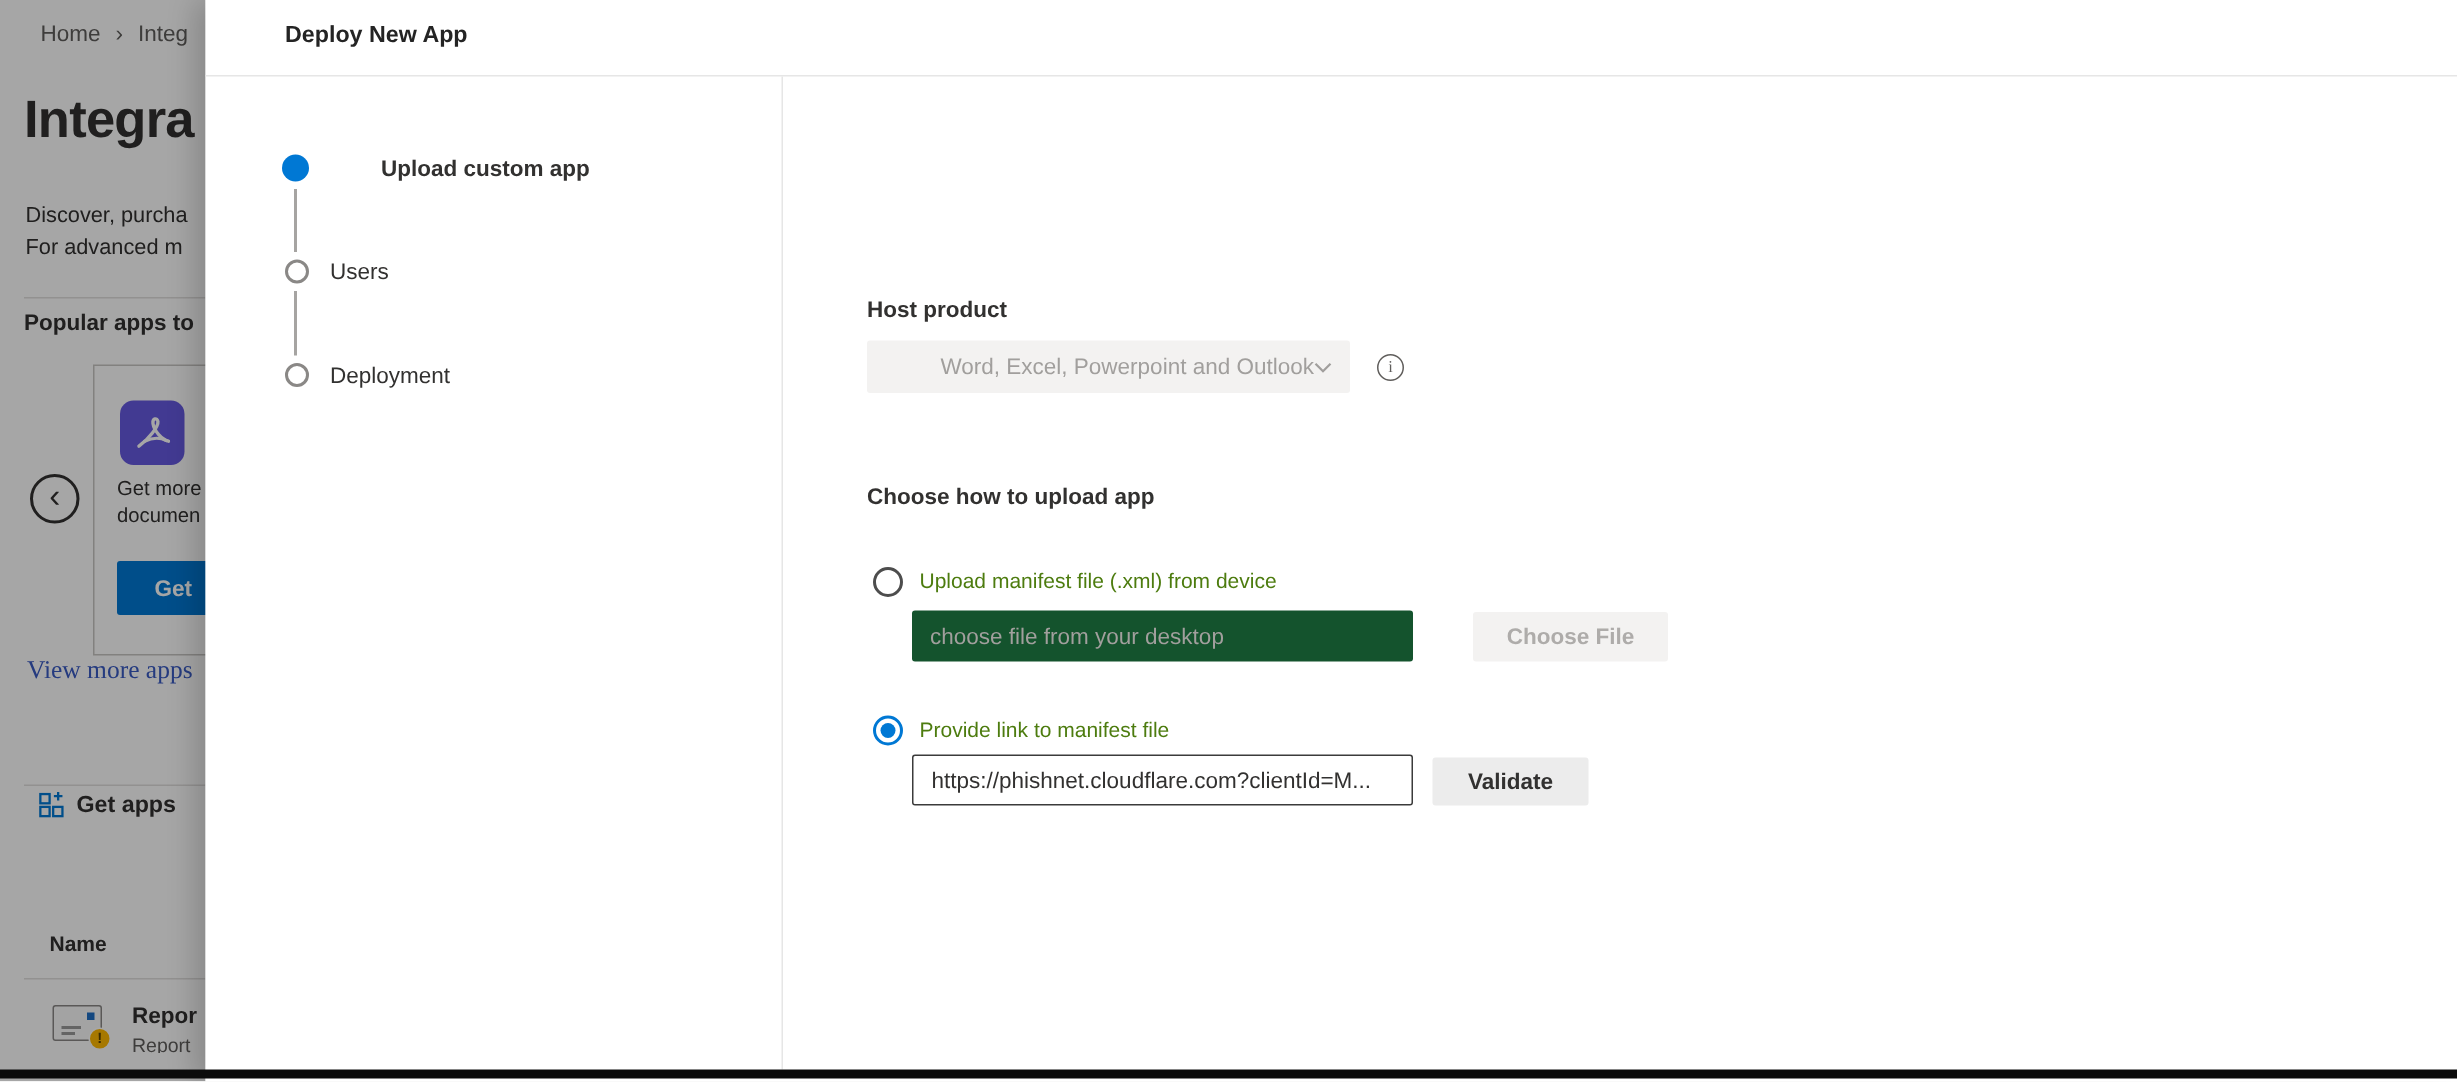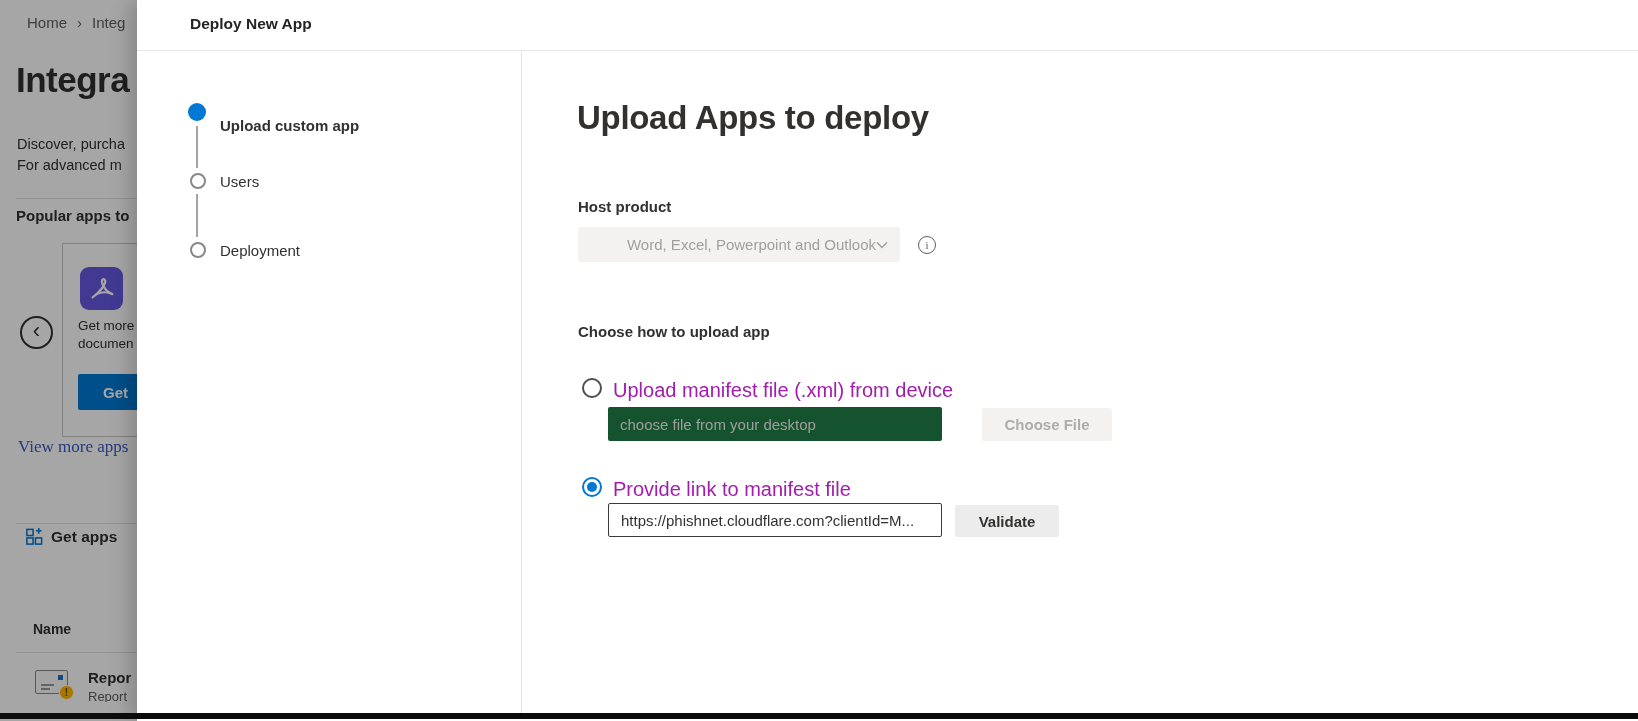--- a/index.html
+++ b/index.html
@@ -56,21 +56,21 @@
   
   .c-heading { position:absolute; left:440px; top:99px; font-size:33px; font-weight:700; letter-spacing:-0.3px; color:#323130; }
   .c-label { position:absolute; left:441px; font-size:15px; font-weight:700; color:#323130; }
   .dropdown { position:absolute; left:441px; top:227px; width:322px; height:35px; background:#f3f2f1; border:none; border-radius:2px; display:flex; align-items:center; padding:0 12px;text-align:right; }
   .dropdown .val { flex:1; font-size:15px; color:#a19f9d; overflow:hidden; white-space:nowrap; }
   .info-icon { position:absolute; left:781px; top:236px; width:18px; height:18px; border:1.5px solid #605e5c; border-radius:50%; font-size:11px; color:#605e5c; display:flex; align-items:center; justify-content:center; font-family:"Liberation Serif", serif; }
   .radio { position:absolute; left:445px; width:20px; height:20px; border-radius:50%; background:#fff; }
   .radio.off { border:2px solid #4d4d4d; }
   .radio.on { border:2px solid #0078d4; }
   .radio.on::after { content:""; position:absolute; left:3px; top:3px; width:10px; height:10px; border-radius:50%; background:#0078d4; }
-  .radio-label { position:absolute; left:476px; font-size:20px; color:#a21caf; }
+  .radio-label { position:absolute; left:476px; font-size:14px; color:#4d7c0f; }
   .txt-input { position:absolute; left:471px; width:334px; height:34px; font-family:"Liberation Sans", sans-serif; font-size:15px; padding:0 12px; border-radius:2px; }
   .txt-input.disabled { background:#14532d; border:none; color:#a19f9d; }
   .txt-input.disabled::placeholder { color:#a19f9d; opacity:1; }
   .txt-input.url { background:#fff; border:1.5px solid #3b3b3b; color:#323130; }
   .btn { position:absolute; font-family:"Liberation Sans", sans-serif; font-size:15px; font-weight:600; border:none; border-radius:2px; }
   .btn.choose { left:818px; top:408px; width:130px; height:33px; background:#f3f2f1; color:#aeacaa;margin-left:27px; }
   .btn.validate { left:818px; top:505px; width:104px; height:32px; background:#ececec; color:#323130; font-weight:700; }
 
   .bottom-bar { position:absolute; left:0; top:713px; width:1638px; height:6px; background:#0b0b0b; z-index:50; }
 </style>
@@ -139,25 +139,24 @@
   <div class="panel">
     <div class="panel-title">Deploy New App</div>
     <div class="panel-hdiv"></div>
     <div class="panel-vdiv"></div>
 
     <div class="step-circle active"></div>
     <div class="step-line s1"></div>
     <div class="step-circle open1"></div>
     <div class="step-line s2"></div>
     <div class="step-circle open2"></div>
-    <div class="step-label b" style="top:117px;">Upload custom app</div>
+    <div class="step-label b" style="top:104px;margin-left:34px;">Upload custom app</div>
     <div class="step-label" style="top:173px;">Users</div>
     <div class="step-label" style="top:242px;">Deployment</div>
 
-    <div class="c-heading">Upload Apps to deploy</div>
 
     <div class="c-label" style="top:198px;">Host product</div>
     <div class="dropdown">
       <span class="val">Word, Excel, Powerpoint and Outlook</span>
       <svg width="12" height="8" viewBox="0 0 12 8">
           <path d="M1 1.5 L6 6.5 L11 1.5" stroke="#a19f9d" stroke-width="1.5" fill="none"></path>
         </svg>
     </div>
     <div class="info-icon">i</div>
 

